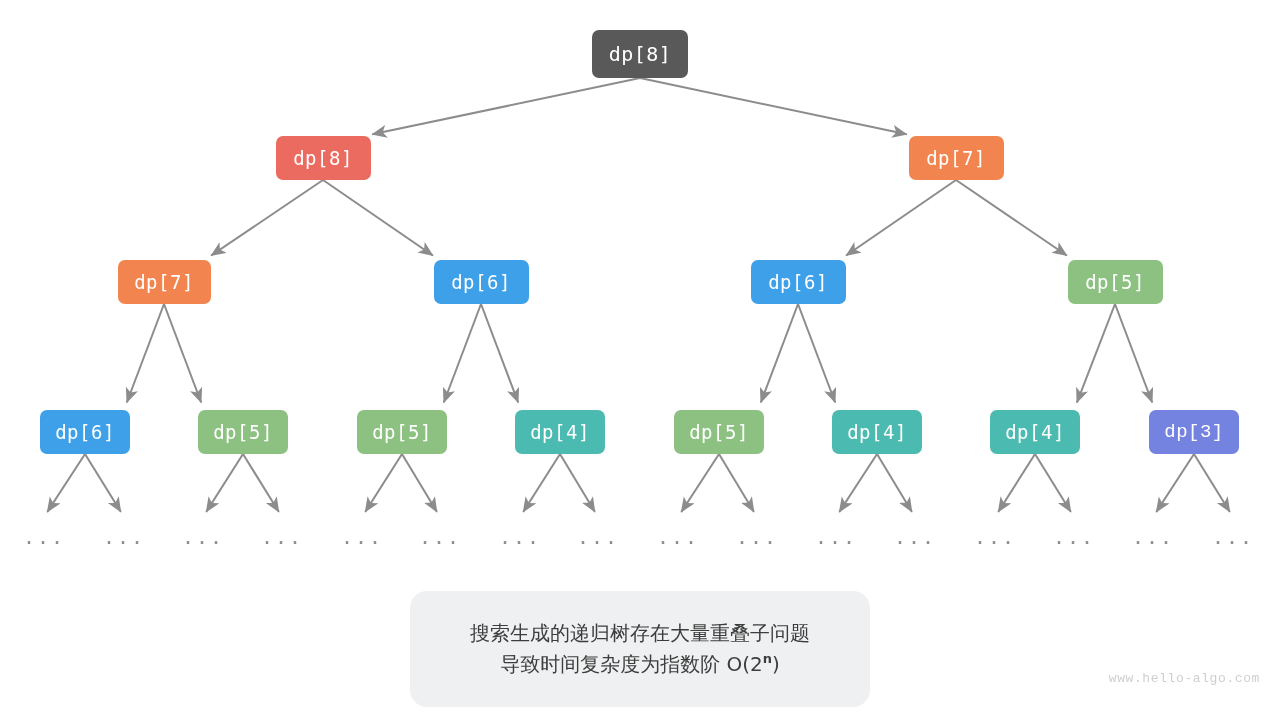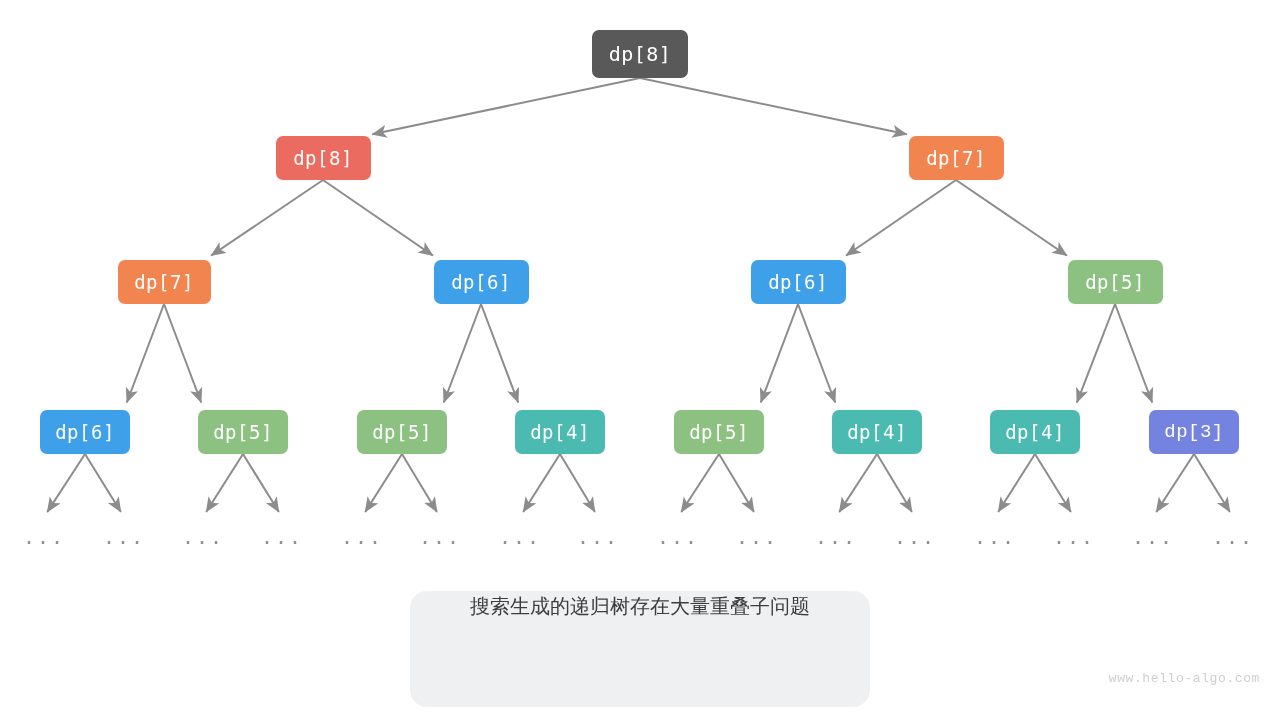--- a/index.html
+++ b/index.html
@@ -53,20 +53,21 @@
     position: absolute;
     left: 410px;
     top: 591px;
     width: 460px;
     height: 116px;
     background: #eff0f1;
     border-radius: 17px;
     display: flex;
     flex-direction: column;
     align-items: center;
+    justify-content: center;
     z-index: 2;
   }
   .caption-line {
     font-family: "DejaVu Sans", "Liberation Sans", sans-serif;
     font-size: 20px;
     color: #3d3d3d;
     line-height: 1.55;
     white-space: nowrap;
   }
   .caption-line sup {
@@ -191,17 +192,18 @@
       <div class="ellipsis" style="left: 836px; top: 537px;">...</div>
       <div class="ellipsis" style="left: 915px; top: 537px;">...</div>
       <div class="ellipsis" style="left: 995px; top: 537px;">...</div>
       <div class="ellipsis" style="left: 1074px; top: 537px;">...</div>
       <div class="ellipsis" style="left: 1153px; top: 537px;">...</div>
       <div class="ellipsis" style="left: 1233px; top: 537px;">...</div>
     </div>
 
   <div id="caption-box">
     <div class="caption-line">搜索生成的递归树存在大量重叠子问题</div>
+    <div class="caption-line"><span>导致时间复杂度为指数阶  O(2</span><sup>n</sup><span>)</span></div>
   </div>
 
   <div id="watermark">www.hello-algo.com</div>
 
 </div>
 
 </body></html>

